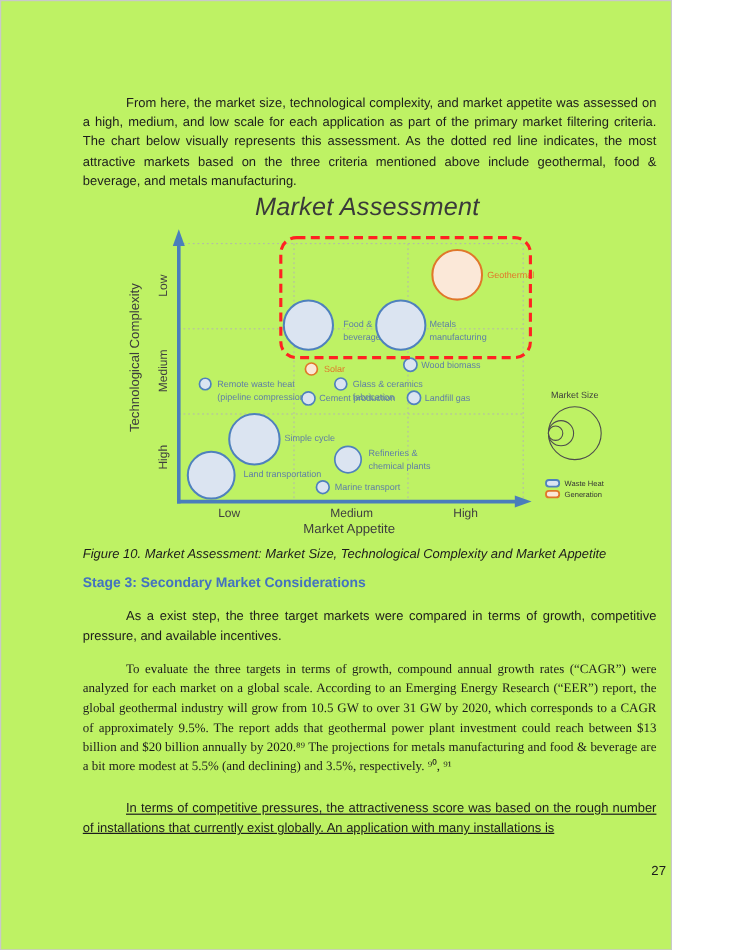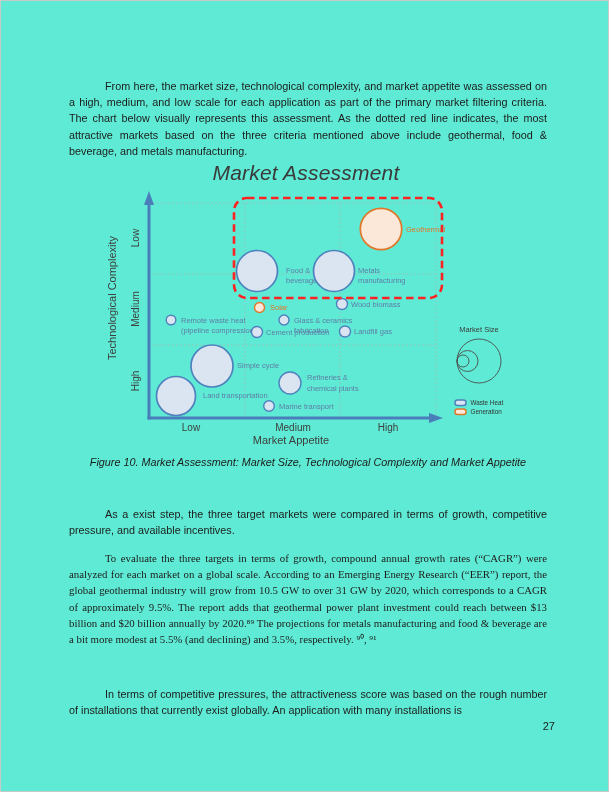--- a/index.html
+++ b/index.html
@@ -1,32 +1,32 @@
 <!DOCTYPE html>
 <html><head>
 <meta charset="utf-8">
 <style>
   html,body{margin:0;padding:0;background:#ffffff;}
   .page{
-    position:relative;width:609px;height:792px;background:#5eead4;
+    position:relative;width:560px;height:792px;background:#bef264;
     box-sizing:border-box;border:1px solid #c9c9c9;overflow:hidden;
     font-family:"Liberation Sans","DejaVu Sans",sans-serif;color:#1c1c1c;padding-left:24px;
   }
   .body-text{
     position:absolute;left:68px;width:478px;margin:0;
     font-size:10.8px;line-height:16.2px;text-align:justify;color:#1c1c1c;
   }
   .indent{text-indent:36px;}
   #p1{top:77px;}
   #p2{top:505px;}
   #p3{top:549px;font-family:Liberation Serif, serif;}
-  #p4{top:685px;}
+  #p4{top:665px;text-decoration:underline;}
   .fig-caption{
     position:absolute;top:455px;left:68px;width:478px;margin:0;
-    font-size:10.8px;font-style:italic;text-align:center;color:#1c1c1c;
+    font-size:10.8px;font-style:italic;color:#1c1c1c;
   }
   .section-heading{
     position:absolute;top:478px;left:68px;margin:0;
     font-size:11.6px;font-weight:bold;color:#4372c0;
   }
   .page-number{
     position:absolute;top:711px;left:520px;width:26px;margin:8px;
     font-size:11px;text-align:right;color:#1c1c1c;
   }
   figure.chart-figure{
@@ -129,19 +129,20 @@
           <rect x="354" y="241" width="11" height="5.5" rx="2.5" fill="#dbe4f1" stroke="#4f81bd" stroke-width="1.5"></rect>
           <text x="369.5" y="246" font-size="6.3" fill="#333">Waste Heat</text>
           <rect x="354" y="250" width="11" height="5.5" rx="2.5" fill="#fbe8d8" stroke="#e0772a" stroke-width="1.5"></rect>
           <text x="369.5" y="255" font-size="6.3" fill="#333">Generation</text>
         </g>
     </svg>
   </figure>
 
   <figcaption class="fig-caption">Figure 10. Market Assessment: Market Size, Technological Complexity and Market Appetite</figcaption>
 
+  <h2 class="section-heading">Stage 3: Secondary Market Considerations</h2>
 
   <p class="body-text indent" id="p2">As a exist step, the three target markets were compared in terms of growth, competitive pressure, and available incentives.</p>
   <p class="body-text indent" id="p3">To evaluate the three targets in terms of growth, compound annual growth rates (“CAGR”) were analyzed for each market on a global scale.  According to an Emerging Energy Research (“EER”) report, the global geothermal industry will grow from 10.5 GW to over 31 GW by 2020, which corresponds to a CAGR of approximately 9.5%.  The report adds that geothermal power plant investment could reach between $13 billion and $20 billion annually by 2020.⁸⁹  The projections for metals manufacturing and food &amp; beverage are a bit more modest at 5.5% (and declining) and 3.5%, respectively. ⁹⁰, ⁹¹</p>
   <p class="body-text indent" id="p4">In terms of competitive pressures, the attractiveness score was based on the rough number of installations that currently exist globally.  An application with many installations is</p>
 
   <div class="page-number">27</div>
 </div>
 
 </body></html>

